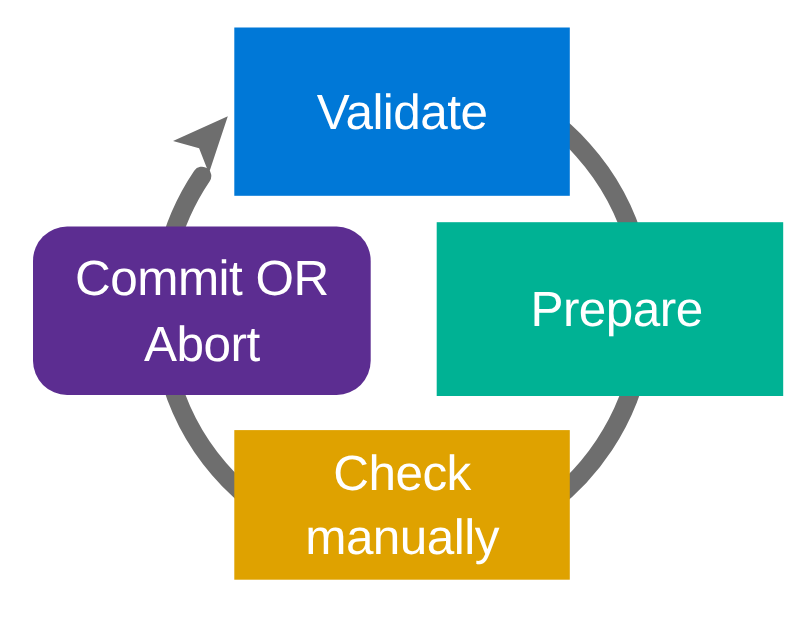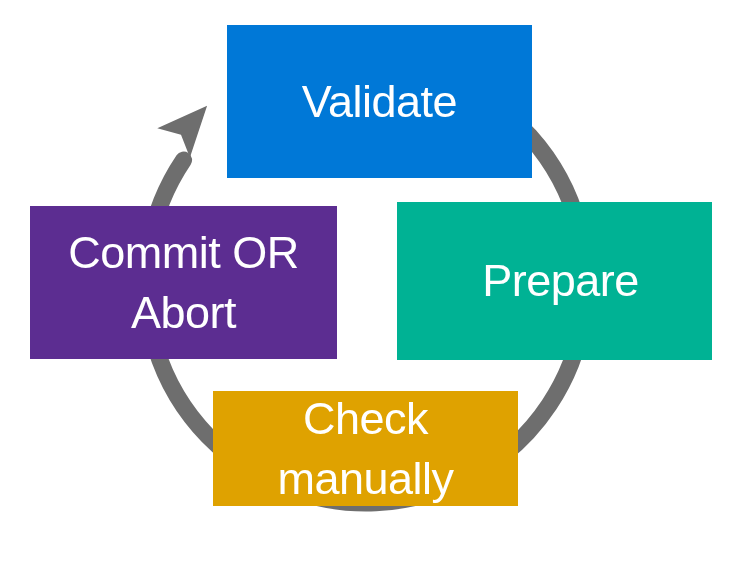--- a/index.html
+++ b/index.html
@@ -28,24 +28,24 @@
     align-items: center;
     justify-content: center;
     text-align: center;
     color: #ffffff;
     font-size: 45px;
     line-height: 1.32;
     font-weight: 400;
     letter-spacing: -0.5px;
     white-space: pre-line;
   }
-  .step-top    { left: 227px; top: 25px;  width: 305px; height: 153px; }
+  .step-top    { left: 213px; top: 25px;  width: 305px; height: 153px; }
   .step-right  { left: 397px; top: 202px; width: 303px; height: 158px; }
-  .step-bottom { left: 213px; top: 391px; width: 305px; height: 115px; }
-  .step-left   { left: 30px;  top: 206px; width: 307px; height: 153px; }
+  .step-bottom { left: 213px; top: 391px; width: 305px; height: 136px; }
+  .step-left   { left: 30px;  top: 206px; width: 307px; height: 153px; border-radius: 31px; }
 </style>
 </head>
 <body>
 
 <div class="canvas">
 
   <svg class="ring-svg" viewBox="0 0 731 571" xmlns="http://www.w3.org/2000/svg">
 
     <path d="M 183.6 160 A 220 220 0 1 0 354.5 63.3" fill="none" stroke-width="17" stroke-linecap="round" stroke="#6E6E6E"></path>
 

